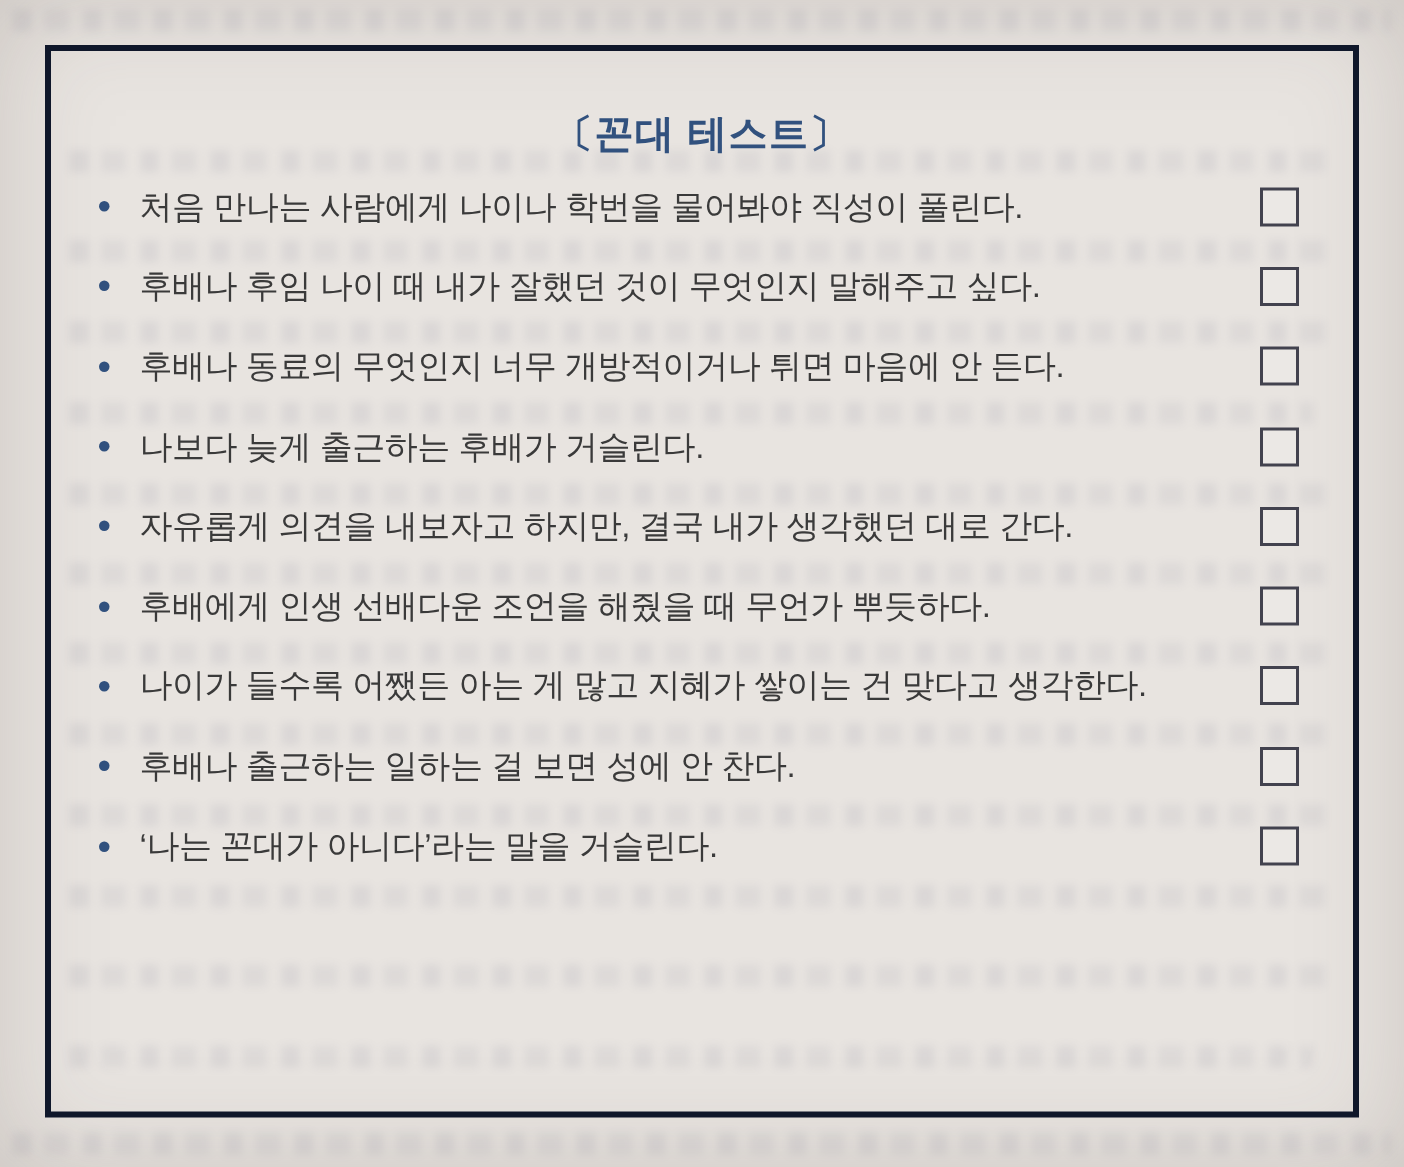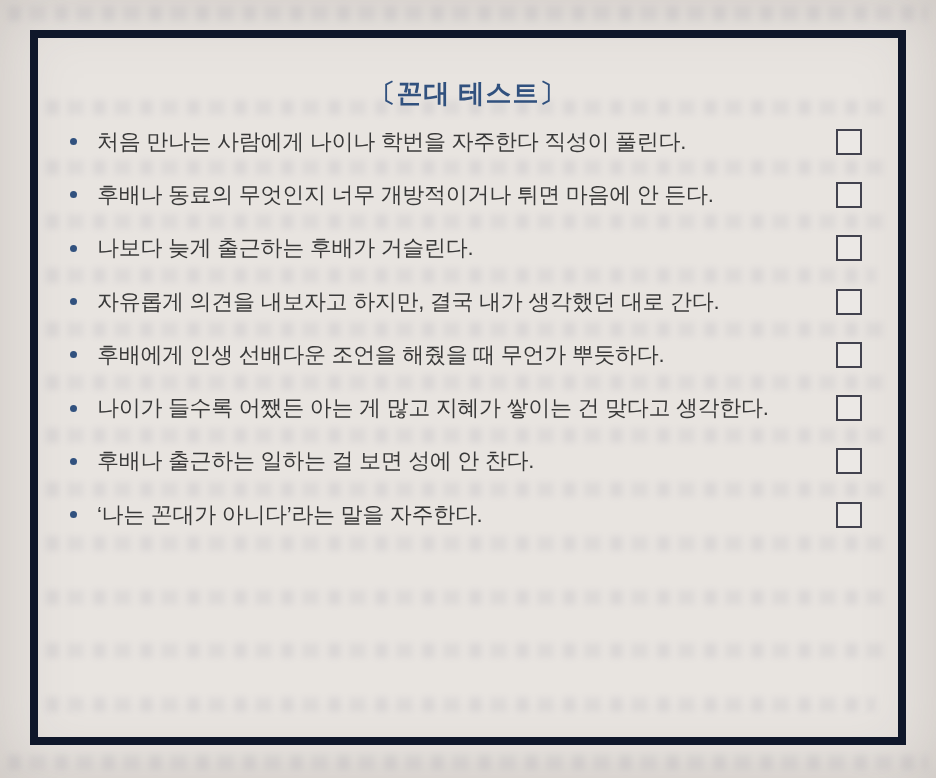--- a/index.html
+++ b/index.html
@@ -45,21 +45,21 @@
   .b11 { left: 46px;  top: 643px; width: 846px; }
   .b12 { left: 46px;  top: 697px; width: 830px; }
   .b13 { left: 8px;   top: 755px; width: 920px; }
 
   .test-box {
     position: absolute;
     left: 30px;
     top: 30px;
     width: 876px;
     height: 715px;
-    border: 8px solid #0f172a;
+    border: 4px solid #0f172a;
     box-sizing: border-box;
   }
   .title {
     position: absolute;
     left: 0;
     right: 0;
     top: 38px;
     text-align: center;
     font-size: 26px;
     font-weight: bold;
@@ -124,25 +124,31 @@
   <div class="bleed b10"></div>
   <div class="bleed b11"></div>
   <div class="bleed b12"></div>
   <div class="bleed b13"></div>
 
   <div class="test-box">
     <div class="title">〔꼰대 테스트〕</div>
     <div class="checklist">
   <div class="row">
     <span class="bullet"></span>
-    <span class="item-text">처음 만나는 사람에게 나이나 학번을 자주한다 직성이 풀린다.</span>
-    <span class="spacer"></span>
-    <span class="checkbox"></span>
-  </div>
-
+    <span class="item-text">처음 만나는 사람에게 나이나 학번을 물어봐야 직성이 풀린다.</span>
+    <span class="spacer"></span>
+    <span class="checkbox"></span>
+  </div>
+
+  <div class="row">
+    <span class="bullet"></span>
+    <span class="item-text">후배나 후임 나이 때 내가 잘했던 것이 무엇인지 말해주고 싶다.</span>
+    <span class="spacer"></span>
+    <span class="checkbox"></span>
+  </div>
 
   <div class="row">
     <span class="bullet"></span>
     <span class="item-text">후배나 동료의 무엇인지 너무 개방적이거나 튀면 마음에 안 든다.</span>
     <span class="spacer"></span>
     <span class="checkbox"></span>
   </div>
 
   <div class="row">
     <span class="bullet"></span>
@@ -176,20 +182,20 @@
   <div class="row">
     <span class="bullet"></span>
     <span class="item-text">후배나 출근하는 일하는 걸 보면 성에 안 찬다.</span>
     <span class="spacer"></span>
     <span class="checkbox"></span>
   </div>
 
 
   <div class="row">
     <span class="bullet"></span>
-    <span class="item-text">‘나는 꼰대가 아니다’라는 말을 자주한다.</span>
+    <span class="item-text">‘나는 꼰대가 아니다’라는 말을 거슬린다.</span>
     <span class="spacer"></span>
     <span class="checkbox"></span>
   </div>
 </div>
   </div>
 
 </div>
 
 </body></html>

